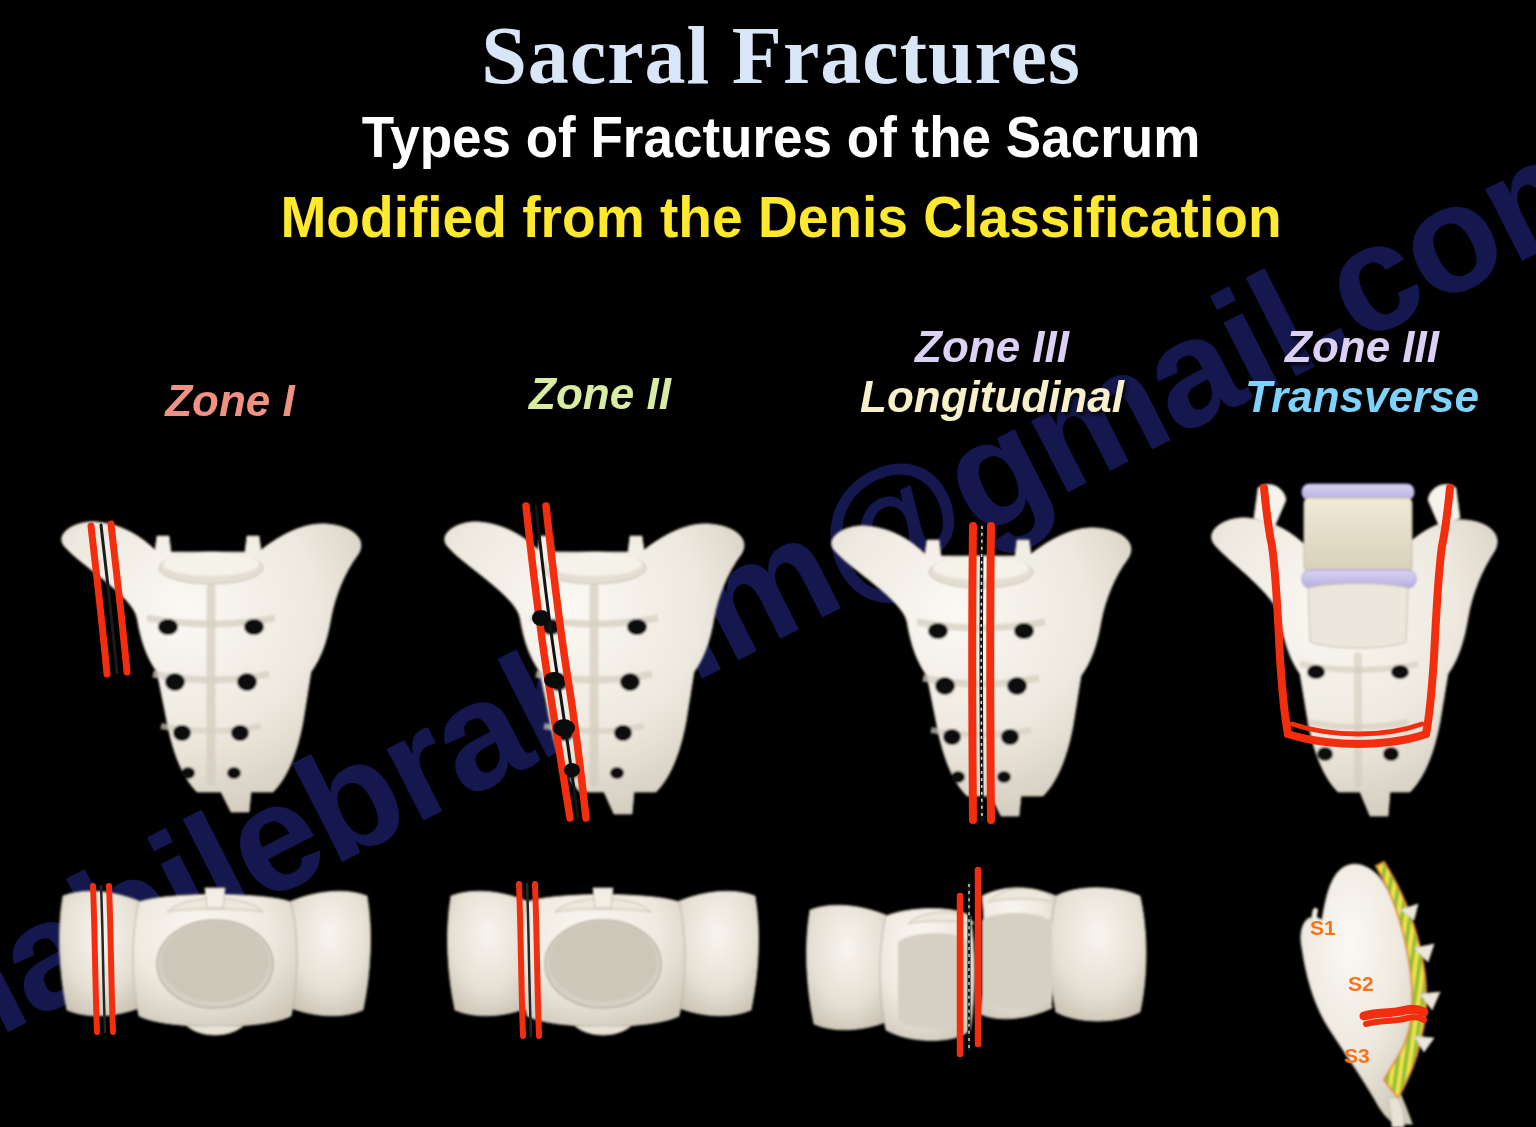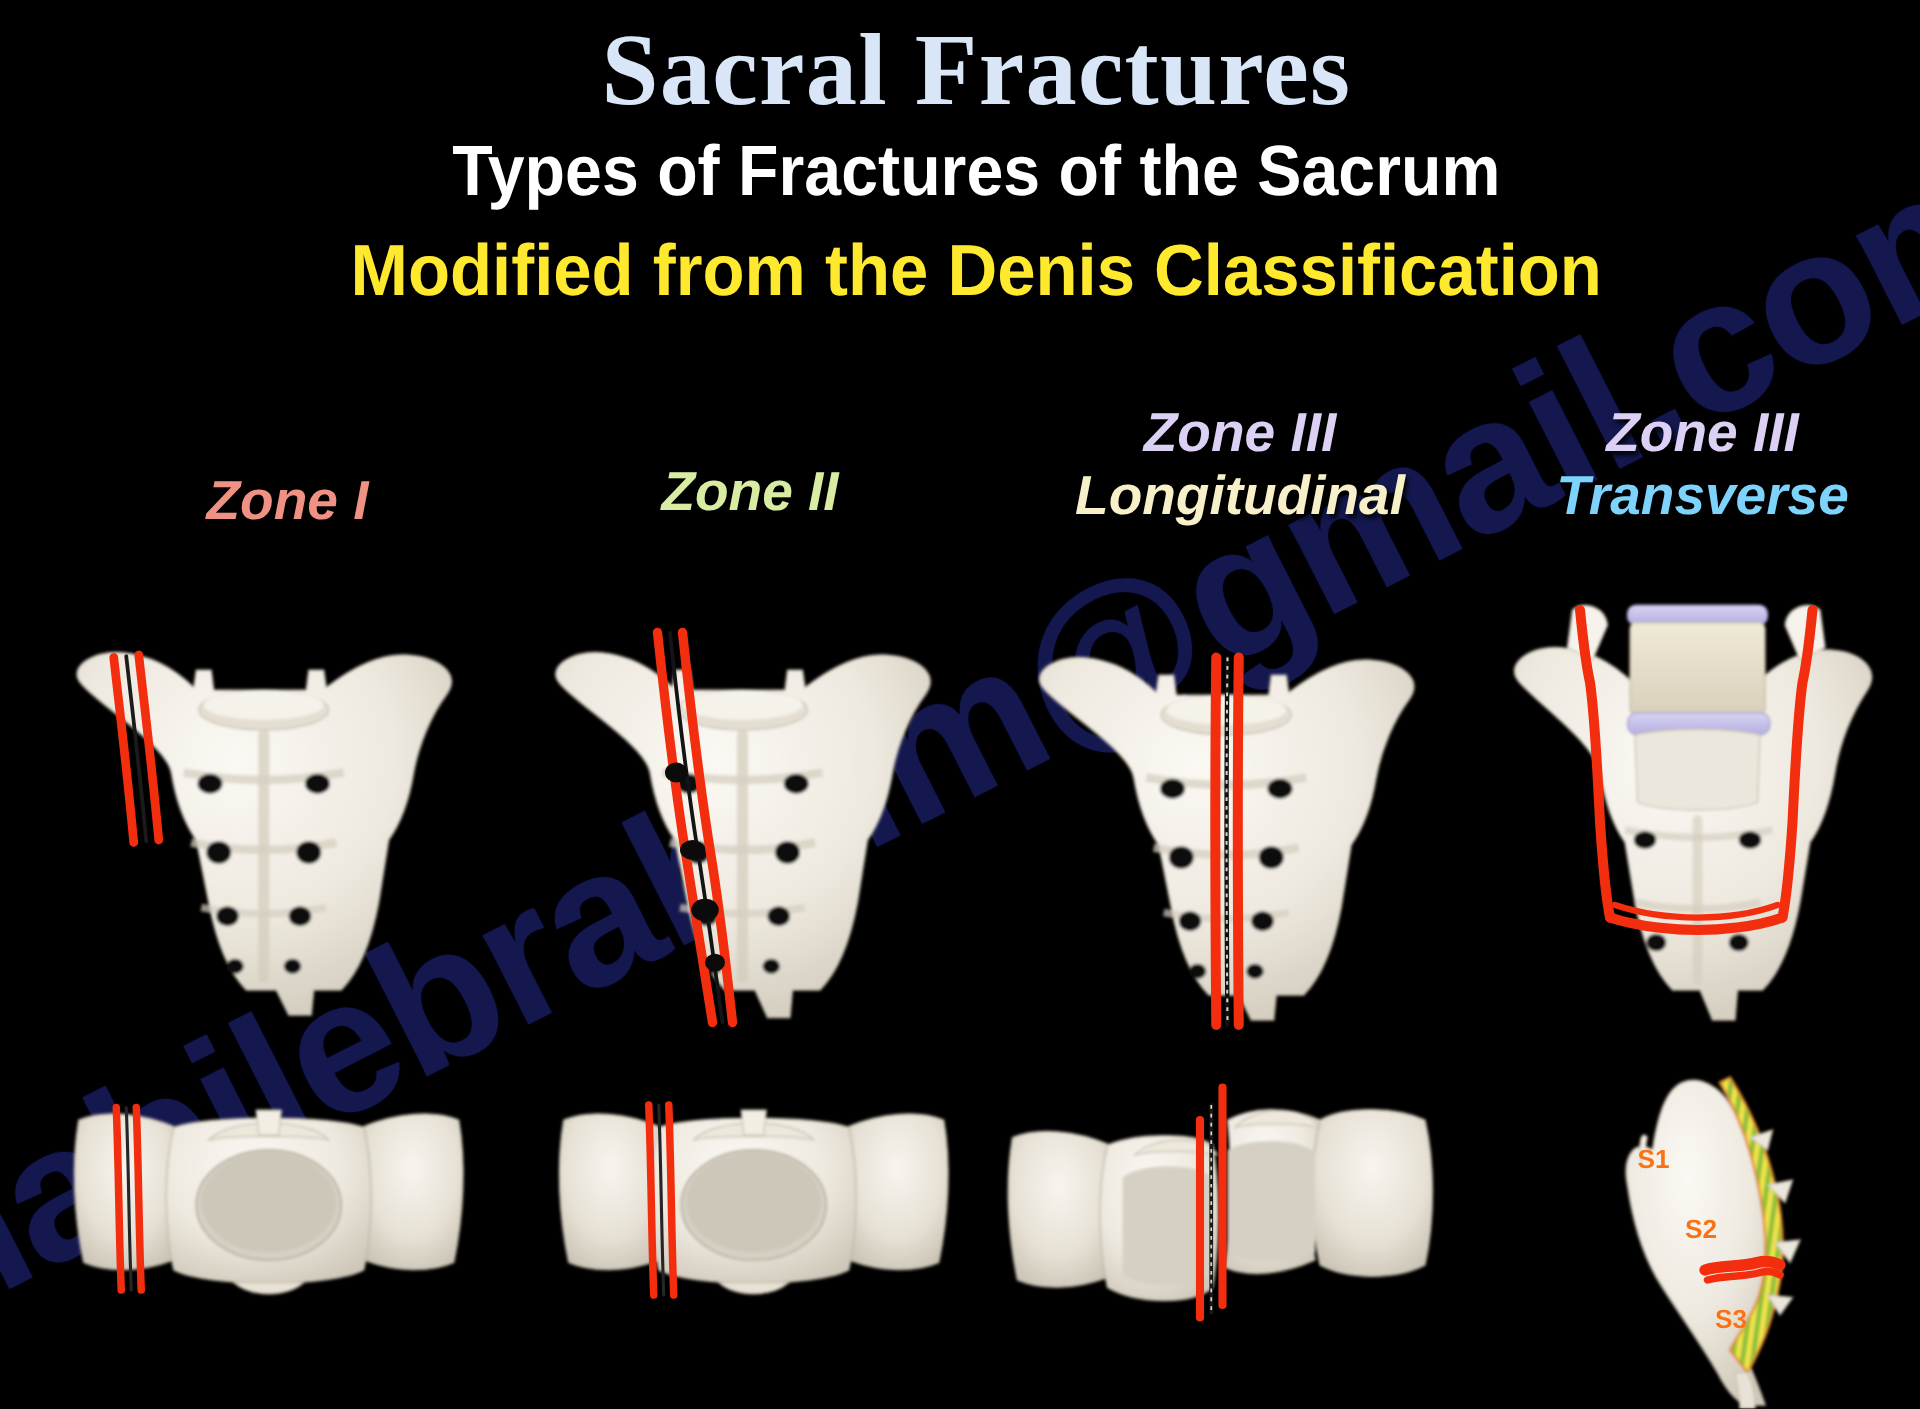--- a/index.html
+++ b/index.html
@@ -484,17 +484,17 @@
         </g>
 
         <g>
           <path d="M116 168 C128 164 144 166 158 162 C166 160 172 162 176 164" stroke="#f22e0f" stroke-width="9" fill="none" stroke-linecap="round"></path>
           <path d="M118 176 C132 172 146 174 160 170 C168 168 172 170 176 172" stroke="#f22e0f" stroke-width="6" fill="none" stroke-linecap="round"></path>
         </g>
       </svg>
 
       <div class="slab" style="left:62px; top:68px;">S1</div>
       <div class="slab" style="left:100px; top:124px;">S2</div>
-      <div class="slab" style="left:124px; top:196px;">S3</div>
+      <div class="slab" style="left:96px; top:196px;">S3</div>
     </div>
   </div>
 
 </div>
 
 </body></html>

